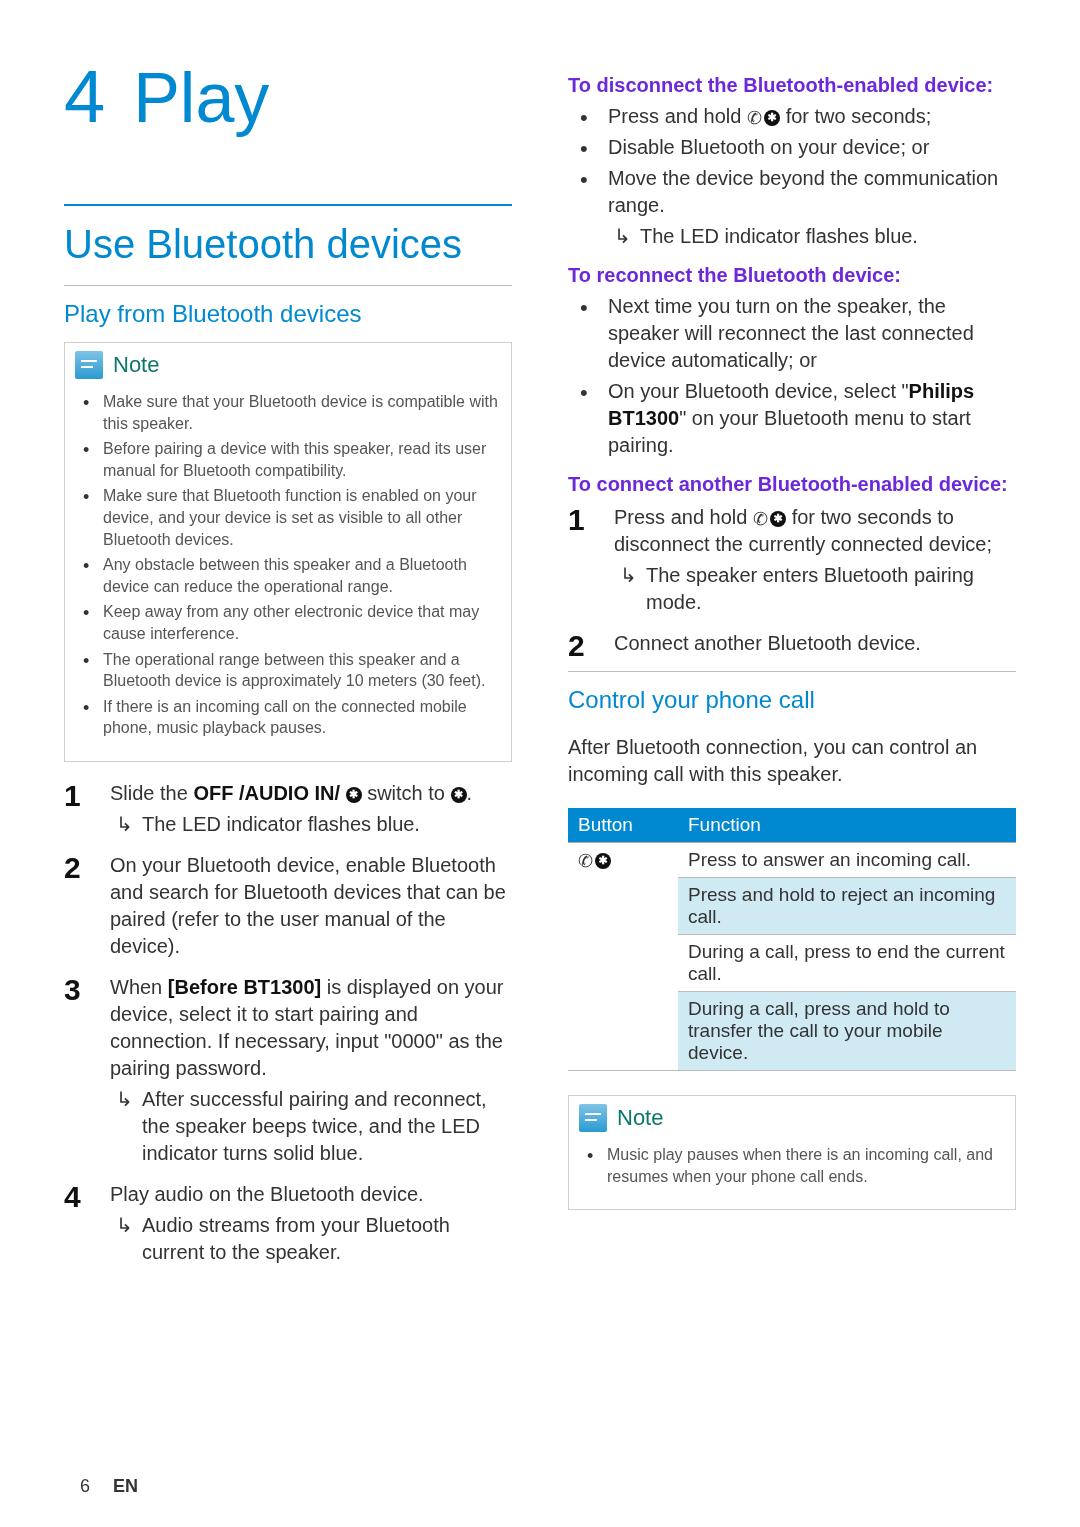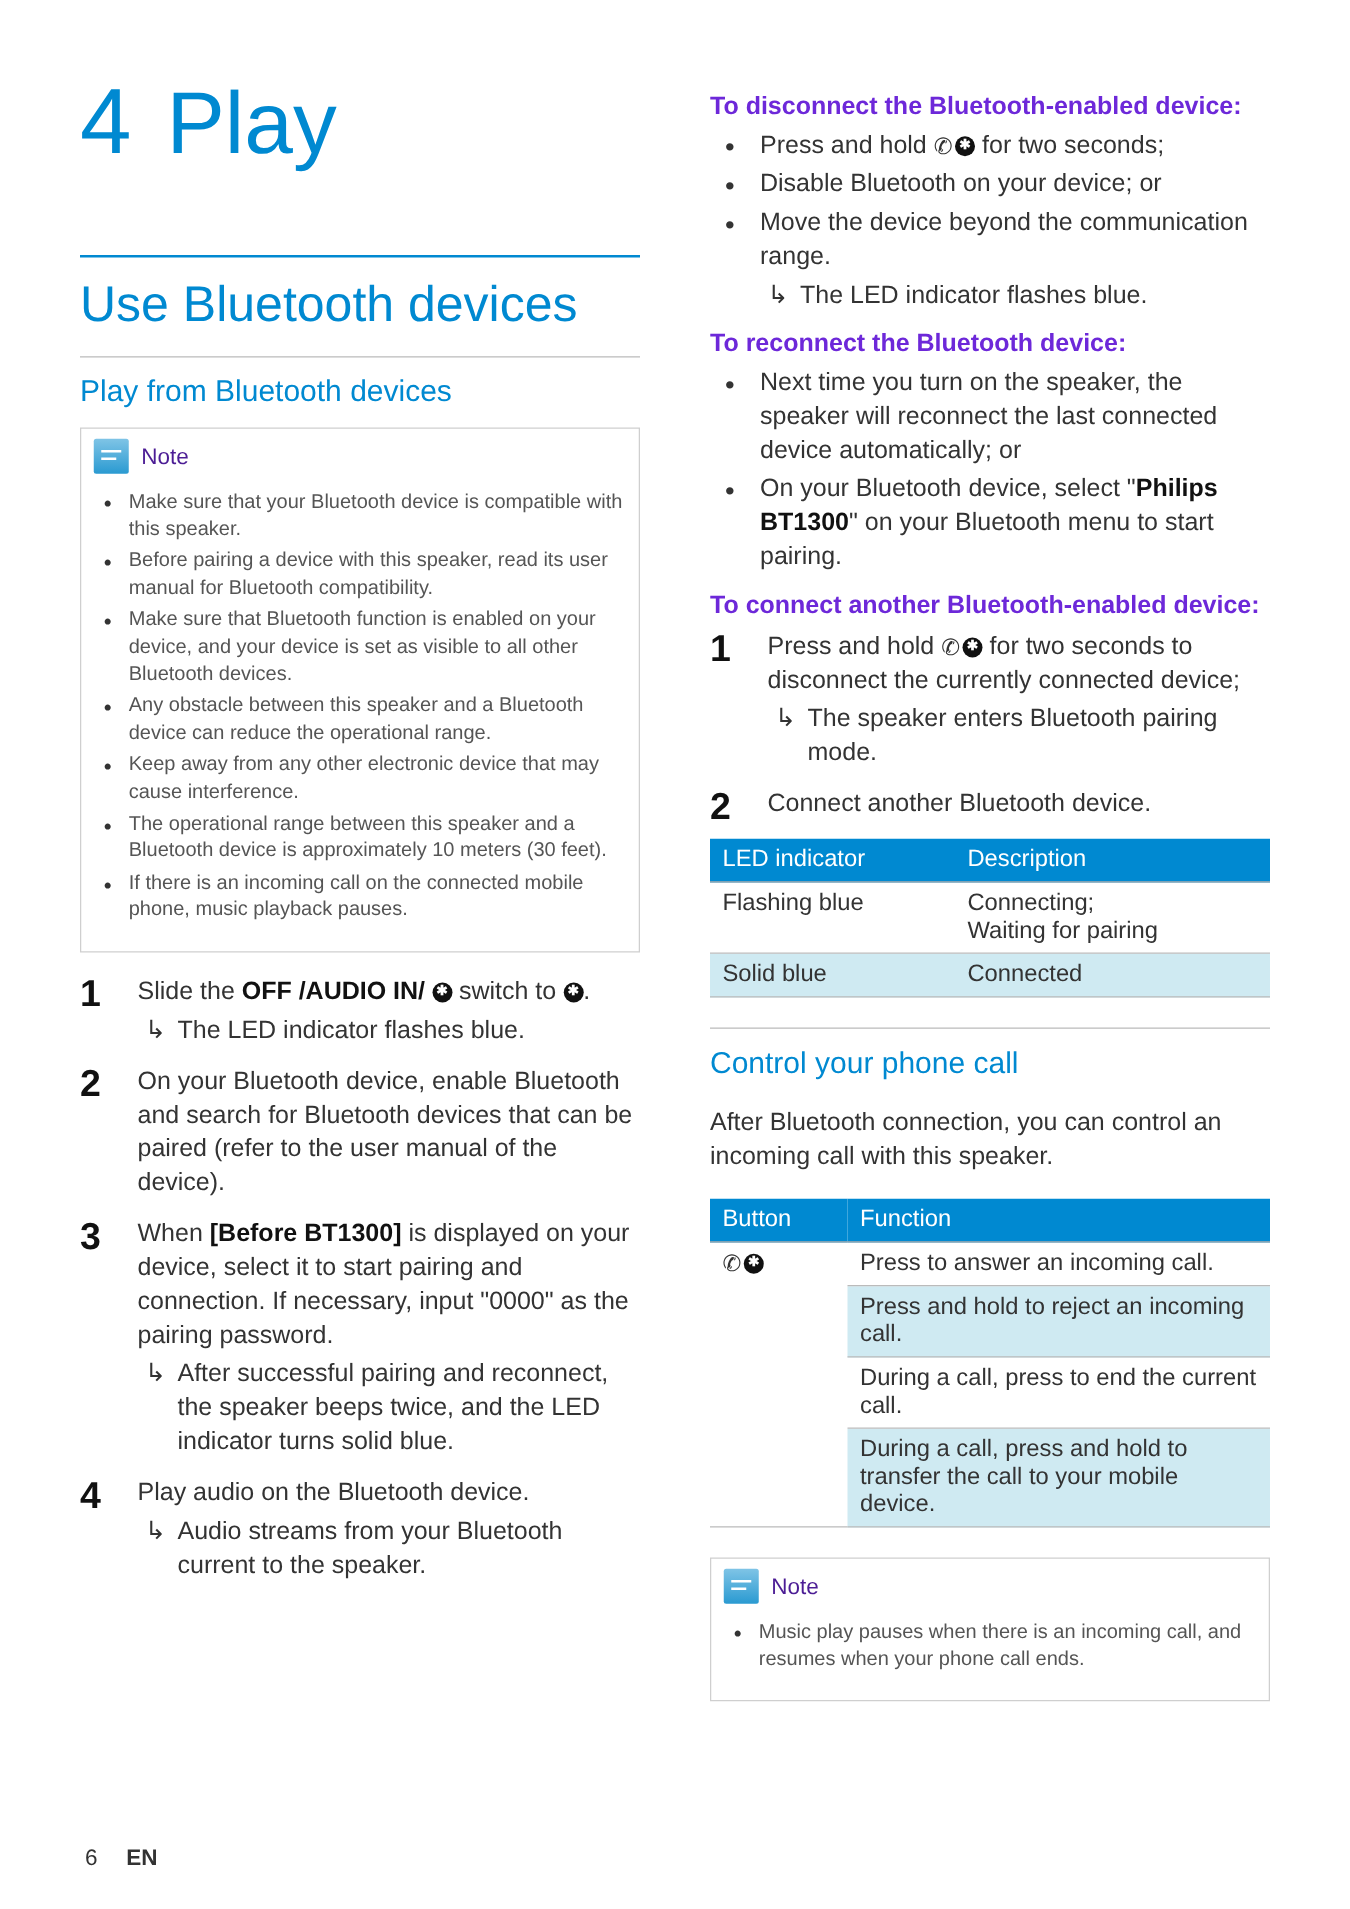--- a/index.html
+++ b/index.html
@@ -41,21 +41,21 @@
 
   ul.bullets{list-style:none;padding:0;margin:0 0 10px 0}
   ul.bullets>li{position:relative;padding-left:40px;margin:4px 0}
   ul.bullets>li::before{content:"•";position:absolute;left:12px;top:0;font-size:22px;color:#333}
 
   .small ul.bullets>li::before{font-size:18px;left:6px}
   .small ul.bullets>li{padding-left:26px}
 
   .note-box{border:1px solid var(--note-border);margin:14px 0 18px 0}
   .note-head{display:flex;align-items:center;gap:10px;padding:8px 10px 0 10px}
-  .note-head .label{color:#4c1d95;font-size:18px}
+  .note-head .label{color:#0f766e;font-size:22px}
   .note-body{padding:8px 12px 12px 12px}
   .note-icon{width:28px;height:28px;background:linear-gradient(#7fc4e6,#2a9ad1);border-radius:2px;position:relative;flex:0 0 28px}
   .note-icon::before,.note-icon::after{content:"";position:absolute;left:6px;right:6px;height:2px;background:#fff}
   .note-icon::before{top:9px}
   .note-icon::after{top:15px;right:10px}
 
   ol.steps{list-style:none;padding:0;margin:8px 0;counter-reset:step}
   ol.steps>li{counter-increment:step;position:relative;padding-left:46px;margin:0 0 14px 0}
   ol.steps>li::before{content:counter(step);position:absolute;left:0;top:-4px;font-size:30px;font-weight:700;color:#111;width:34px;text-align:left}
   .result{display:flex;gap:8px;margin:4px 0 4px 6px;color:#333;font-size:20px}
@@ -67,21 +67,21 @@
   table.info tr.z td{background:var(--zebra)}
 
   .phonebt{display:inline-flex;align-items:center;gap:2px;vertical-align:middle;line-height:1}
   .phonebt .phone{font-size:18px}
   .phonebt .bt{display:inline-flex;align-items:center;justify-content:center;width:16px;height:16px;border-radius:50%;background:#111;color:#fff;font-size:11px;font-weight:700}
 
   .bticon{display:inline-flex;align-items:center;justify-content:center;width:16px;height:16px;border-radius:50%;background:#111;color:#fff;font-size:11px;font-weight:700;vertical-align:middle}
 
   strong{font-weight:600;color:#111}
 
-  .footer{position:absolute;left:68px;bottom:30px;font-size:18px;color:#333}
+  .footer{position:absolute;left:80px;bottom:30px;font-size:18px;color:#333}
   .footer .pg{margin-right:18px}
   .footer .lang{font-weight:600}
 </style>
 </head>
 <body>
 
 <div class="cols">
 
   <div class="col">
     <div class="chapter">
@@ -174,37 +174,20 @@
             <span class="bt">✱</span>
           </span><span> for two seconds to disconnect the currently connected device;</span>
         <div class="result">
             <span class="arrow">↳</span>
             <span>The speaker enters Bluetooth pairing mode.</span>
           </div>
       </li>
       <li>Connect another Bluetooth device.</li>
     </ol>
 
-    <table class="info">
-      <tbody>
-          <tr>
-        <th>LED indicator</th>
-        <th>Description</th>
-      </tr>
-      <tr>
-        <td>Flashing blue</td>
-        <td style="white-space:pre-line">Connecting;
-Waiting for pairing</td>
-      </tr>
-      <tr class="z">
-        <td>Solid blue</td>
-        <td>Connected</td>
-      </tr>
-    </tbody>
-      </table>
 
     <hr class="thin">
     <h3>Control your phone call</h3>
     <p>After Bluetooth connection, you can control an incoming call with this speaker.</p>
 
     <table class="info">
       <tbody>
           <tr>
         <th style="width:90px">Button</th>
         <th>Function</th>

